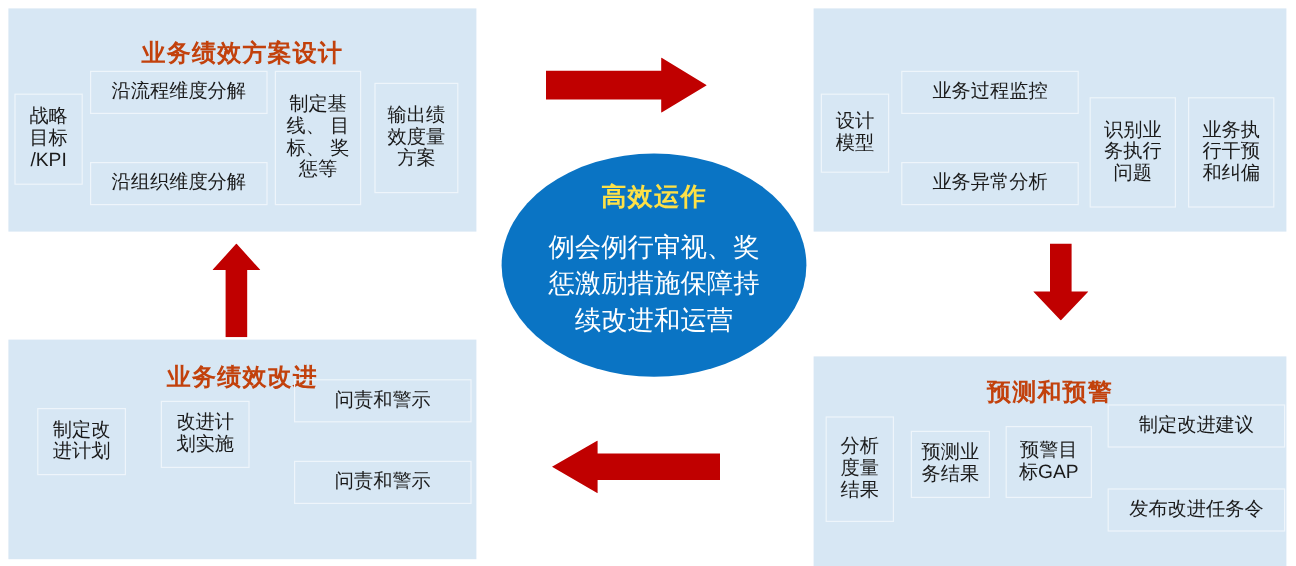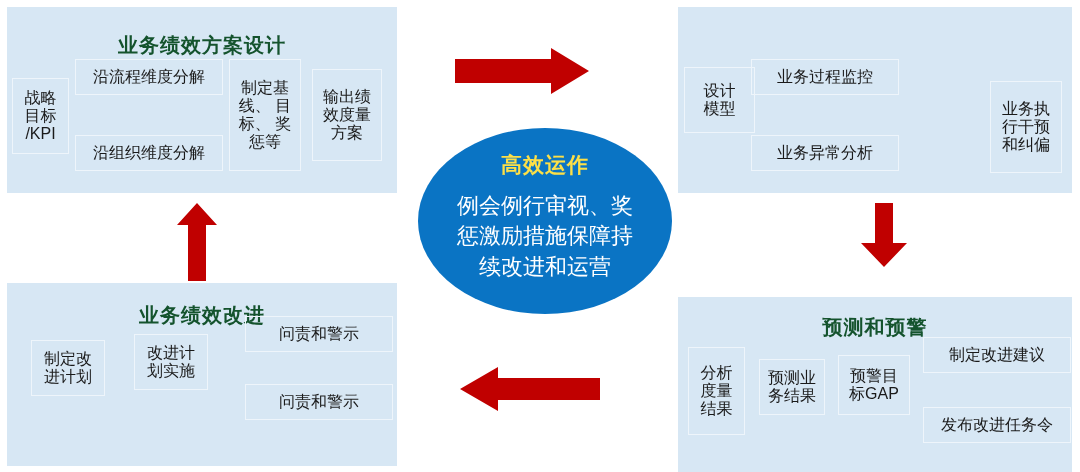--- a/index.html
+++ b/index.html
@@ -25,21 +25,21 @@
     background: #d7e7f4;
     box-sizing: border-box;
   }
   .panel-title {
     position: absolute;
     left: 0;
     right: 0;
     text-align: center;
     font-weight: bold;
     font-size: 20px;
-    color: #14532d;
+    color: #c2410c;
     letter-spacing: 1px;
     line-height: 1;
     white-space: nowrap;
   }
 
   
   .box {
     position: absolute;
     box-sizing: border-box;
     border: 1px solid #eef5fb;
@@ -130,35 +130,42 @@
       <span>
         <span>输出绩</span>
         <span>效度量</span>
         <span>方案</span>
       </span>
     </div>
   </div>
 
   <div class="panel" style="left:678px; top:7px; width:394px; height:186px;">
 
-    <div class="box" style="left:6px; top:60px; width:71px; height:66px;text-align:right;">
+    <div class="box" style="left:6px; top:71px; width:57px; height:66px;text-align:right;">
       <span>
         <span>设计</span>
         <span>模型</span>
       </span>
     </div>
 
     <div class="box" style="left:73px; top:52px; width:148px; height:36px;">
       <span>业务过程监控</span>
     </div>
 
     <div class="box" style="left:73px; top:128px; width:148px; height:36px;">
       <span>业务异常分析</span>
     </div>
 
+    <div class="box" style="left:230px; top:74px; width:72px; height:92px;">
+      <span>
+        <span>识别业</span>
+        <span>务执行</span>
+        <span>问题</span>
+      </span>
+    </div>
 
     <div class="box" style="left:312px; top:74px; width:72px; height:92px;">
       <span>
         <span>业务执</span>
         <span>行干预</span>
         <span>和纠偏</span>
       </span>
     </div>
   </div>
 

